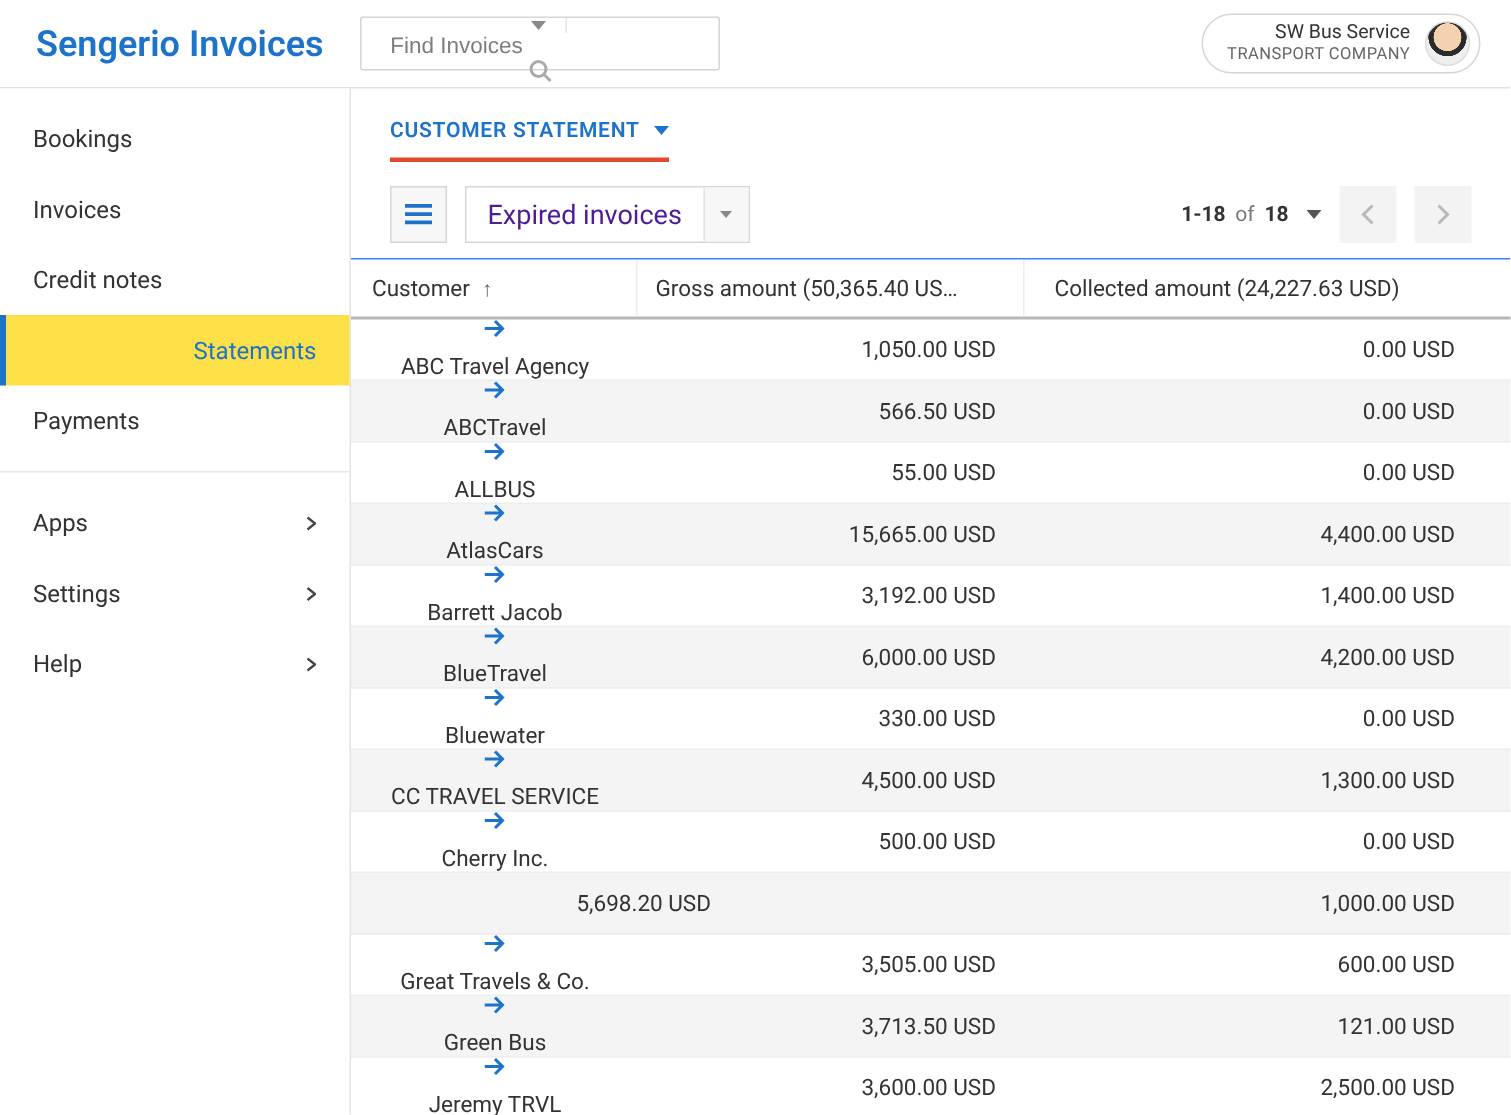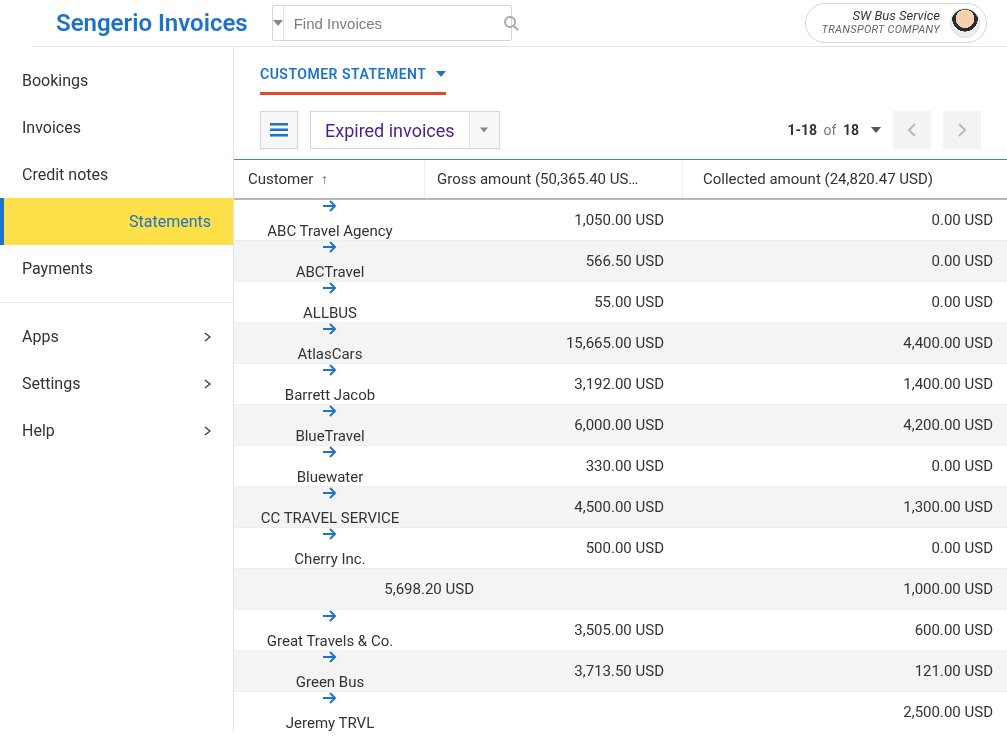--- a/index.html
+++ b/index.html
@@ -8,41 +8,41 @@
     font-size: 15px;
     color: #333;
     background: #fff;
     width: 1007px;
     height: 743px;
     overflow: hidden;
   }
   .header {
     display: flex;
     align-items: center;
-    height: 47px;
+    height: 59px;
     padding: 0 20px 0 24px;
     border-bottom: 1px solid #e3e3e3;
-    margin-left: 32px;
   }
   .brand {
     font-size: 24px;
     font-weight: 600;
     color: #1d73c9;
     margin-right: 24px;
     white-space: nowrap;
   }
   .search-wrap {
     position: relative;
     display: flex;
     align-items: center;
     border: 1px solid #d6d6d6;
     border-radius: 2px;
     width: 240px;
     height: 36px;
     background: #fff;
+    flex-direction: column;
   }
   .search-filter {
     width: 36px;
     height: 100%;
     display: flex;
     align-items: center;
     justify-content: center;
     border-right: 1px solid #e3e3e3;
     color: #888;
     cursor: pointer;
@@ -66,21 +66,21 @@
   .header-spacer { flex: 1; }
   .user-pill {
     display: flex;
     align-items: center;
     border: 1px solid #d6d6d6;
     border-radius: 22px;
     padding: 4px 6px 4px 16px;
     gap: 10px;
     cursor: pointer;
   }
-  .user-text { text-align: right; line-height: 1.15; font-style: italic; }
+  .user-text { text-align: right; line-height: 1.15; }
   .user-name { font-size: 13px; color: #333; }
   .user-sub { font-size: 11px; color: #666; letter-spacing: 0.3px; }
   .avatar {
     width: 30px; height: 30px; border-radius: 50%;
     background: radial-gradient(circle at 50% 35%, #f4d2b0 0 40%, #2b2b2b 41% 55%, #eee 56% 100%);
     border: 1px solid #ddd;
   }
   .body { display: flex; height: calc(743px - 59px); }
   .sidebar {
     width: 234px;
@@ -200,21 +200,21 @@
     align-items: center;
     border-bottom: 1px solid #eee;
     height: 41px;
     font-size: 15px;
   }
   .tr.alt { background: #f4f4f4; }
   .td { padding: 0 12px; overflow: hidden; flex-direction: column; }
   .td-customer { flex: 0 0 190px; padding-left: 14px; display: flex; align-items: center; gap: 10px; white-space: nowrap; }
   .td-customer .arrow { color: #1d73c9; flex: 0 0 auto; }
   .td-gross { flex: 0 0 258px; text-align: right; padding-right: 18px; }
-  .td-collected { flex: 1; text-align: right; padding-right: 14px; }
+  .td-collected { flex: 1; text-align: right; padding-right: 37px; }
   svg { display: block; }
 </style>
 </head>
 <body>
 
 <div class="header">
   <div class="brand">Sengerio Invoices</div>
   <div class="search-wrap">
     <div class="search-filter">
       <svg width="10" height="10" viewBox="0 0 10 10">
@@ -336,21 +336,21 @@
       </div>
     </div>
 
     <div class="table">
       <div class="thead">
         <div class="th col-customer">
           <span>Customer</span>
           <span class="sort-arrow">↑</span>
         </div>
         <div class="th col-gross">Gross amount (50,365.40 US…</div>
-        <div class="th col-collected">Collected amount (24,820.47 USD)</div>
+        <div class="th col-collected">Collected amount (24,227.63 USD)</div>
       </div>
       <div id="tbody">
           <div class="tr">
             <div class="td td-customer">
               <span class="arrow">
                 <svg width="14" height="12" viewBox="0 0 14 12">
                   <path d="M0 6 L12 6 M7 1 L12 6 L7 11" stroke="currentColor" stroke-width="2" fill="none"></path>
                 </svg>
               </span>
               <span>ABC Travel Agency</span>
@@ -484,18 +484,19 @@
           </div>
           <div class="tr">
             <div class="td td-customer">
               <span class="arrow">
                 <svg width="14" height="12" viewBox="0 0 14 12">
                   <path d="M0 6 L12 6 M7 1 L12 6 L7 11" stroke="currentColor" stroke-width="2" fill="none"></path>
                 </svg>
               </span>
               <span>Jeremy TRVL</span>
             </div>
+            <div class="td td-gross">3,600.00 USD</div>
             <div class="td td-collected">2,500.00 USD</div>
           </div>
         </div>
     </div>
   </div>
 </div>
 
 </body></html>

